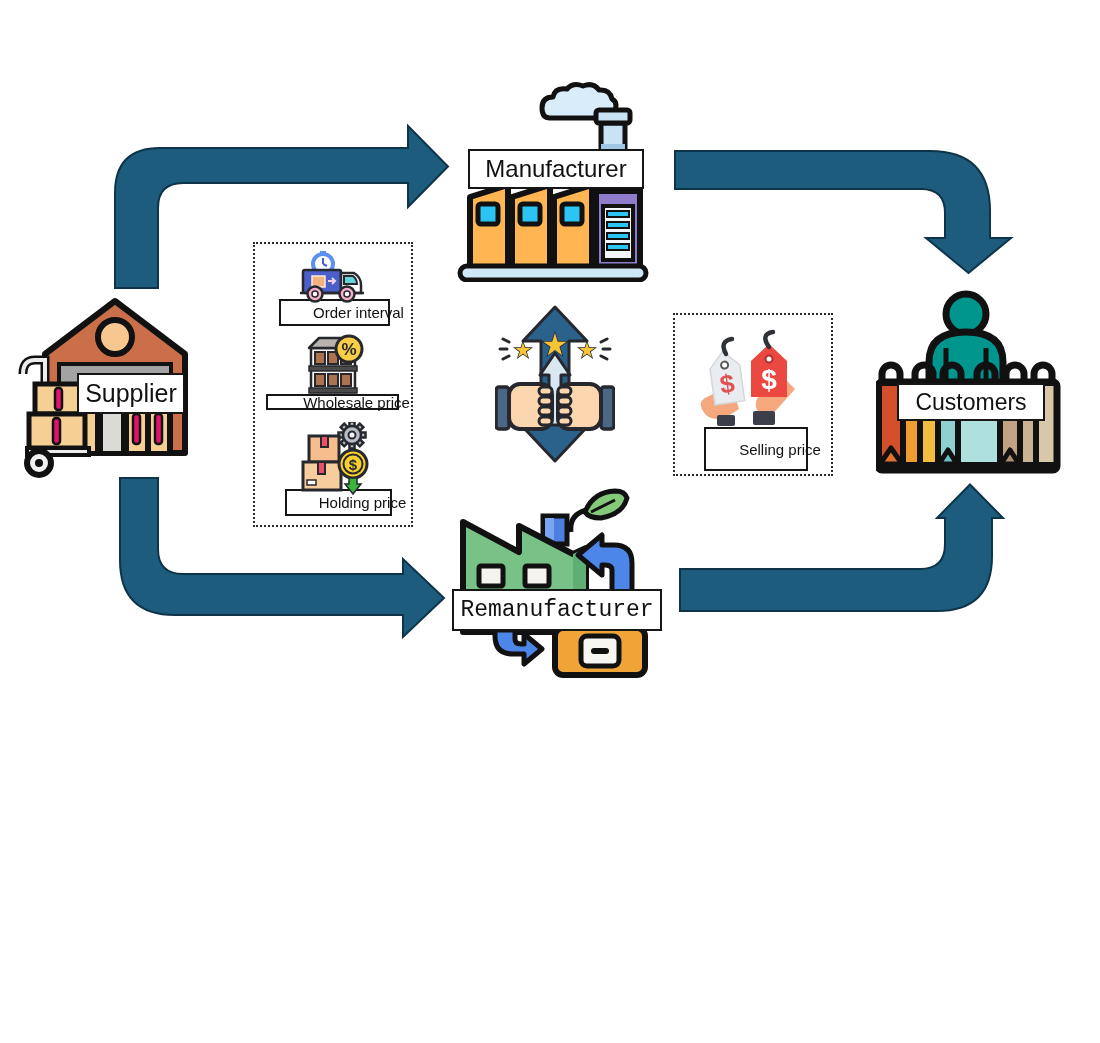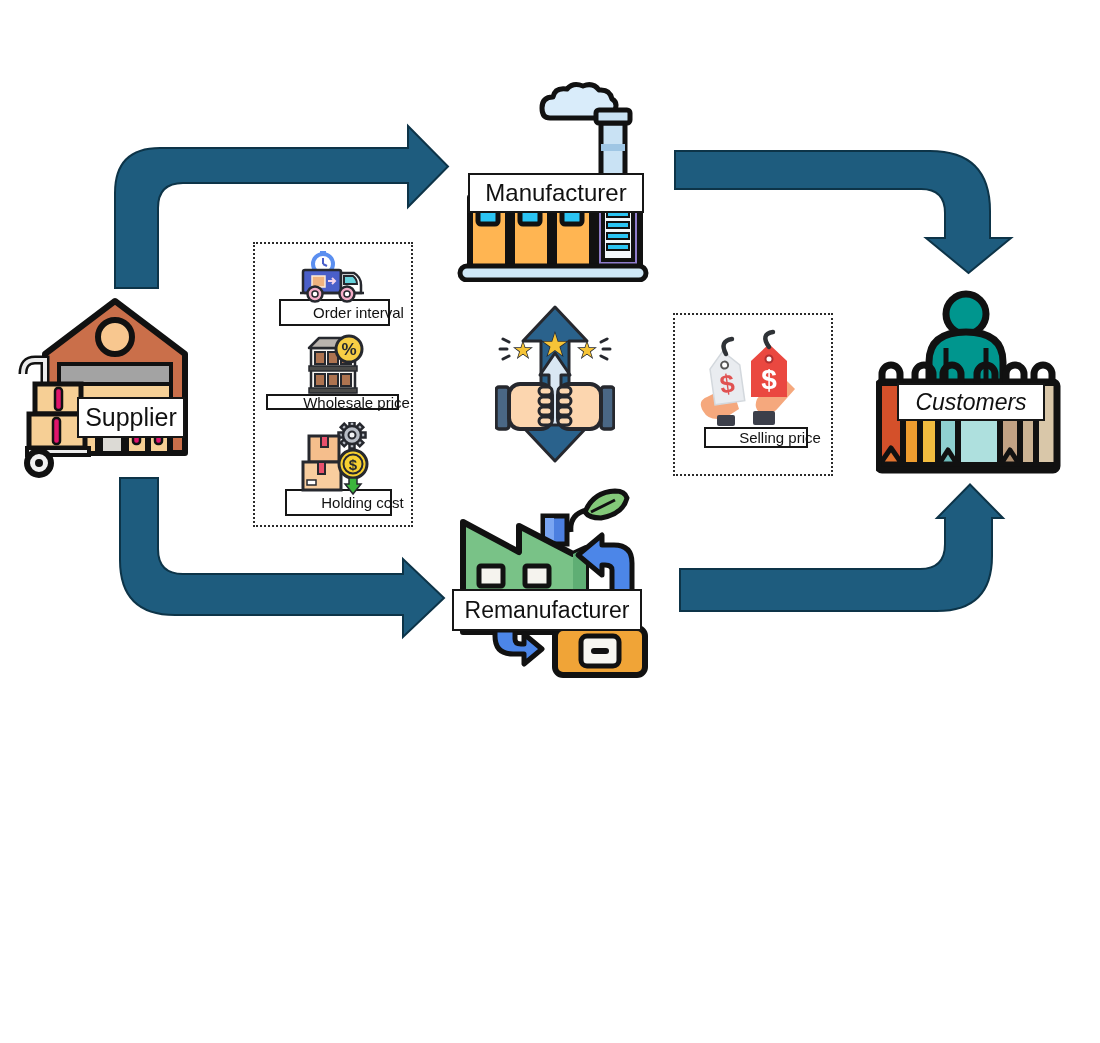--- a/index.html
+++ b/index.html
@@ -5,21 +5,21 @@
   html,body{margin:0;padding:0;background:#fff;}
   .canvas{position:relative;width:1100px;height:1043px;background:#ffffff;overflow:hidden;
           font-family:"Liberation Sans",sans-serif;color:#111;}
   .layer{position:absolute;left:0;top:0;}
   svg{display:block;}
   .icon{position:absolute;z-index:10;}
   .flow{z-index:5;}
   .label-box{position:absolute;background:#ffffff;border:2px solid #161616;z-index:30;
              display:flex;align-items:center;justify-content:center;box-sizing:border-box;
              white-space:nowrap;line-height:1;}
-  .label-lg{font-size:24px;margin-top:24px;}
+  .label-lg{font-size:24px;}
   .label-md{font-size:23px;}
   .label-sm{font-size:15px;z-index:8;padding-left:48px;}
   .dotted-box{position:absolute;border:2px dotted #2a2a2a;z-index:6;box-sizing:border-box;background:#fff0;}
 </style>
 </head>
 <body>
 
 <div class="canvas">
 
   <svg class="layer flow" width="1100" height="1043" viewBox="0 0 1100 1043">
@@ -101,21 +101,21 @@
     <g fill="#F5F3EE" stroke="#111" stroke-width="5">
       <rect x="26" y="88" width="24" height="20" rx="2"></rect>
       <rect x="72" y="88" width="24" height="20" rx="2"></rect>
     </g>
     <path d="M125 77 L149 57 L149 67 L161 67 Q179 67 179 85 L179 119 L159 119 L159 92 Q159 87 152 87 L149 87 L149 97 Z" fill="#4C86E8" stroke="#111" stroke-width="5" stroke-linejoin="round"></path>
     <path d="M42 152 L62 152 L62 161 Q62 166 68 166 L71 166 L71 156 L89 171 L71 186 L71 176 L60 176 Q42 176 42 158 Z" fill="#4C86E8" stroke="#111" stroke-width="5" stroke-linejoin="round"></path>
     <rect x="102" y="150" width="90" height="47" rx="8" fill="#F0A437" stroke="#111" stroke-width="6"></rect>
     <rect x="128" y="158" width="38" height="30" rx="6" fill="#F7F6F1" stroke="#111" stroke-width="5"></rect>
     <rect x="138" y="170" width="18" height="6" rx="3" fill="#111"></rect>
   </svg>
-  <div class="label-box label-md" style="left:452px;top:589px;width:190px;height:42px;">
+  <div class="label-box label-md" style="left:452px;top:589px;width:210px;height:42px;font-family:Liberation Mono, monospace;">
     <span>Remanufacturer</span>
   </div>
 
   <svg class="icon" style="left:876px;top:286px;" width="186" height="190" viewBox="0 0 186 190">
     <circle cx="90" cy="28" r="20" fill="#00968E" stroke="#111" stroke-width="7"></circle>
     <path d="M53 100 L53 76 Q53 46 90 46 Q127 46 127 76 L127 100 Z" fill="#00968E" stroke="#111" stroke-width="7"></path>
     <path d="M70 62 L70 98 M110 62 L110 98" stroke="#111" stroke-width="5" fill="none"></path>
     <g stroke="#111" stroke-width="4">
       <rect x="4" y="98" width="22" height="80" fill="#D4502A"></rect>
       <rect x="28" y="98" width="15" height="80" fill="#EF9D2F"></rect>
@@ -135,21 +135,21 @@
     <rect x="2" y="96" width="179" height="88" rx="4" fill="none" stroke="#111" stroke-width="7"></rect>
     <g fill="none" stroke="#111" stroke-width="7">
       <path d="M6 98 L6 88 a9 9 0 0 1 18 0 L24 98"></path>
       <path d="M39 98 L39 88 a9 9 0 0 1 18 0 L57 98"></path>
       <path d="M67 98 L67 88 a9 9 0 0 1 18 0 L85 98"></path>
       <path d="M101 98 L101 88 a9 9 0 0 1 18 0 L119 98"></path>
       <path d="M130 98 L130 88 a9 9 0 0 1 18 0 L148 98"></path>
       <path d="M158 98 L158 88 a9 9 0 0 1 18 0 L176 98"></path>
     </g>
   </svg>
-  <div class="label-box label-md" style="left:897px;top:383px;width:148px;height:38px;font-style:italic;">
+  <div class="label-box label-md" style="left:897px;top:383px;width:148px;height:38px;">
     <span>Customers</span>
   </div>
 
   <svg class="icon" style="left:495px;top:303px;" width="120" height="162" viewBox="0 0 120 162">
     <path d="M60 4 L92 38 L74 38 L74 124 L92 124 L60 158 L28 124 L46 124 L46 38 L28 38 Z" fill="#2A628C" stroke="#26282E" stroke-width="3" stroke-linejoin="round"></path>
     <path d="M60 50 L75 72 L66 72 L66 122 L54 122 L54 72 L45 72 Z" fill="#D9E7F3" stroke="#26282E" stroke-width="3" stroke-linejoin="round"></path>
     <g font-family="inherit" text-anchor="middle" fill="#F6C437" stroke="#26282E" stroke-width="1.5" paint-order="stroke">
       <text x="60" y="52" font-size="30">★</text>
       <text x="28" y="54" font-size="20">★</text>
       <text x="92" y="54" font-size="20">★</text>
@@ -243,21 +243,21 @@
       <rect x="26" y="14" width="7" height="11" fill="#E8506B" stroke="#26282E" stroke-width="2"></rect>
       <rect x="8" y="40" width="38" height="28" fill="#F8CD9E" stroke="#26282E" stroke-width="3"></rect>
       <rect x="23" y="40" width="7" height="12" fill="#E8506B" stroke="#26282E" stroke-width="2"></rect>
       <rect x="12" y="58" width="9" height="5" fill="#ffffff" stroke="#26282E" stroke-width="1.5"></rect>
       <circle cx="58" cy="42" r="14" fill="#F7D030" stroke="#26282E" stroke-width="3"></circle>
       <circle cx="58" cy="42" r="9.5" fill="none" stroke="#26282E" stroke-width="2"></circle>
       <text x="58" y="48" font-size="15" font-weight="bold" text-anchor="middle" fill="#26282E">$</text>
       <path d="M54 56 L62 56 L62 62 L66 62 L58 72 L50 62 L54 62 Z" fill="#3CB53C" stroke="#26282E" stroke-width="1.5"></path>
     </svg>
     <div class="label-box label-sm" style="left:30px;top:245px;width:107px;height:27px;">
-      <span>Holding cost</span>
+      <span>Holding price</span>
     </div>
   </div>
 
   <div class="dotted-box" style="left:673px;top:313px;width:160px;height:163px;">
     <svg class="icon" style="left:20px;top:12px;" width="110" height="102" viewBox="0 0 110 102">
       <path d="M8 84 Q2 74 12 70 L22 65 L28 73 L40 69 L44 82 L30 91 Q14 95 8 84 Z" fill="#F5A87D"></path>
       <path d="M66 86 Q58 82 62 72 L70 62 L78 68 L92 54 L100 62 L84 80 Q76 90 66 86 Z" fill="#F5A87D"></path>
       <rect x="22" y="88" width="18" height="11" rx="2" fill="#3C3F4A"></rect>
       <rect x="58" y="84" width="22" height="14" rx="2" fill="#3C3F4A"></rect>
       <g transform="rotate(-8 31 48)">
@@ -266,18 +266,18 @@
         <text x="31" y="66" font-size="26" font-weight="bold" text-anchor="middle" fill="#E05252">$</text>
       </g>
       <g>
         <path d="M56 34 L74 17 L92 34 L92 70 L56 70 Z" fill="#EA4840"></path>
         <circle cx="74" cy="32" r="3.5" fill="#ffffff" stroke="#B03030" stroke-width="2"></circle>
         <text x="74" y="62" font-size="28" font-weight="bold" text-anchor="middle" fill="#ffffff">$</text>
       </g>
       <path d="M31 27 q-7 -13 6 -15" fill="none" stroke="#2F3337" stroke-width="4.5" stroke-linecap="round"></path>
       <path d="M74 20 q-9 -13 4 -15" fill="none" stroke="#2F3337" stroke-width="4.5" stroke-linecap="round"></path>
     </svg>
-    <div class="label-box label-sm" style="left:29px;top:112px;width:104px;height:21px;">
+    <div class="label-box label-sm" style="left:29px;top:112px;width:104px;height:44px;">
       <span>Selling price</span>
     </div>
   </div>
 
 </div>
 
 </body></html>

